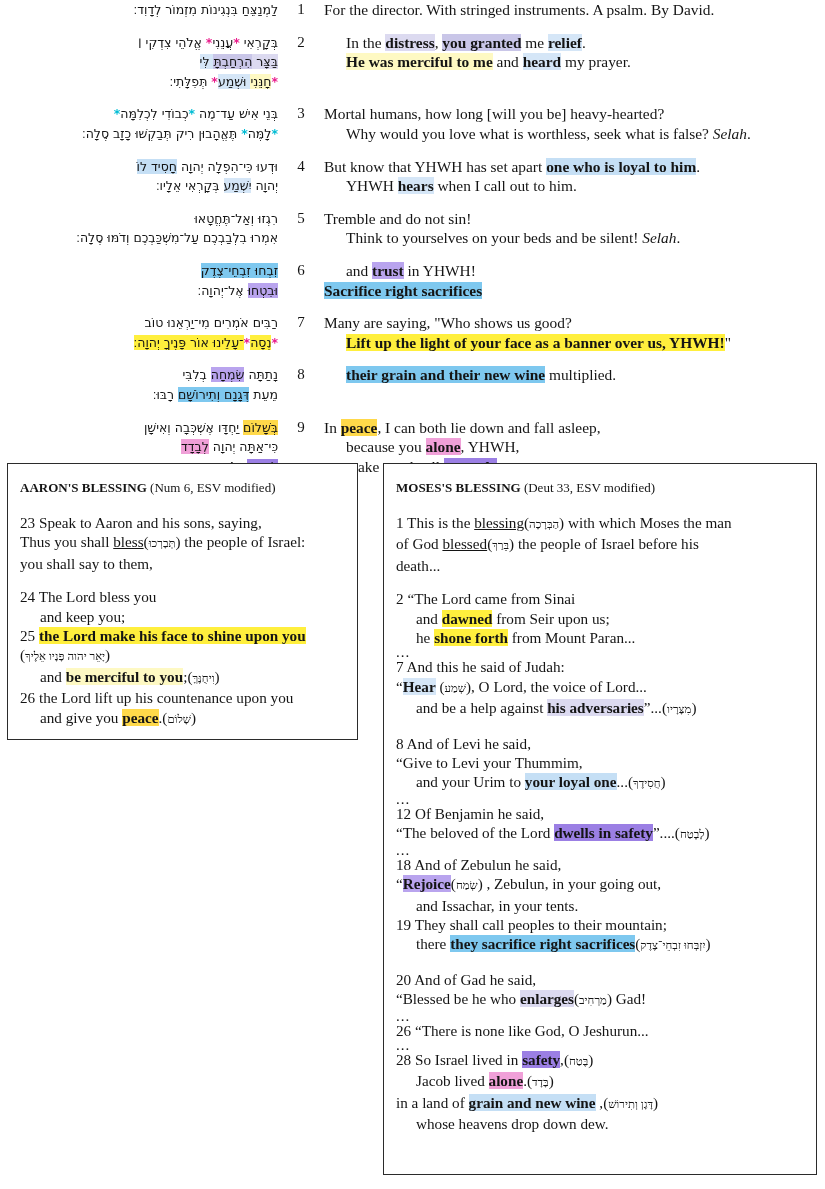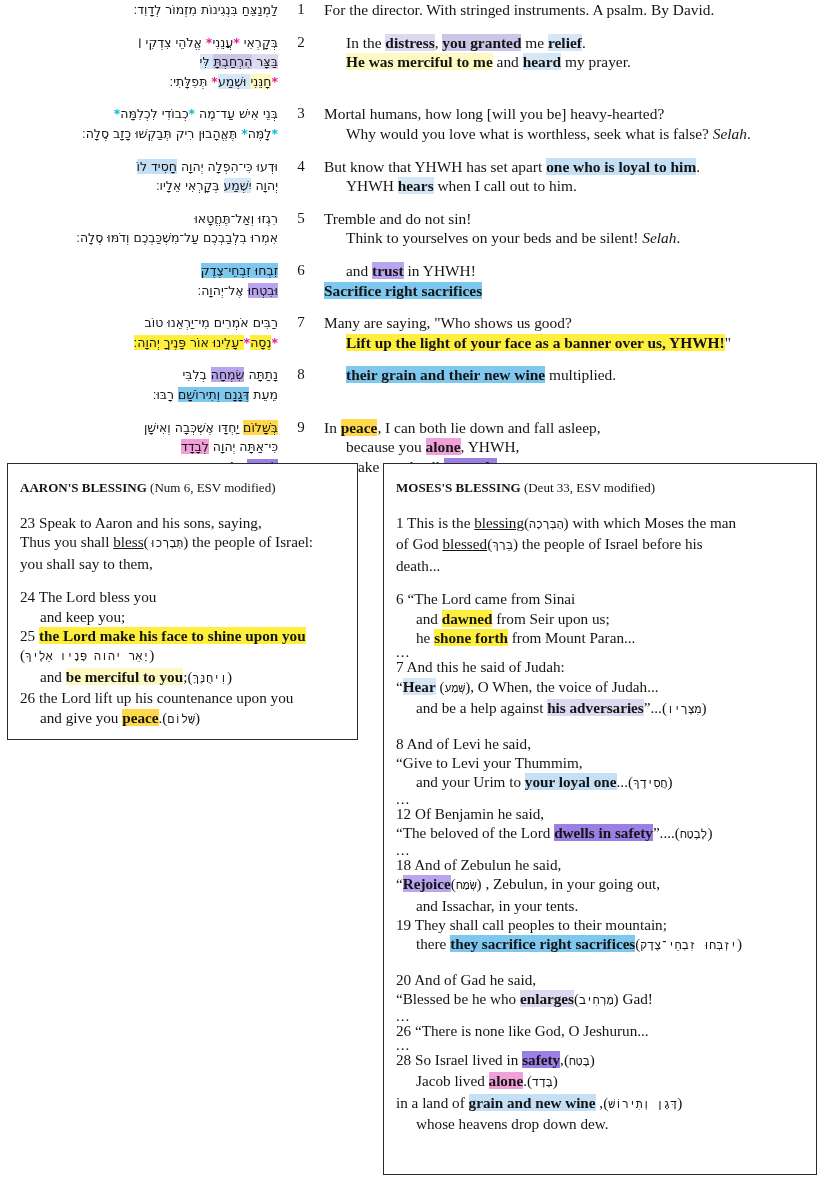--- a/index.html
+++ b/index.html
@@ -104,21 +104,21 @@
   }
   .box-title .t-main { font-weight: bold; }
   .box-body {
     font-size: 15.2px;
     line-height: 19.4px;
   }
   .box-body .bline { display: block; }
   .box-body .spacer { display: block; height: 14px; }
   .box-body .ell { display: block; line-height: 10px; font-size: 15px; letter-spacing: 1px; }
   .heb-inline {
-    font-family: Liberation Mono, monospace;
+    font-family: Liberation Serif, serif;
     font-size: 11.5px;
     direction: rtl;
     unicode-bidi: isolate;
   }
   .bi1 { padding-left: 20px; }
 </style>
 </head>
 <body>
 
 <div id="psalm">
@@ -252,26 +252,26 @@
 
 <div class="blessing-box" id="moses-box">
   <div class="box-title">
     <span class="t-main">MOSES'S BLESSING</span><span> (Deut 33, ESV modified)</span>
   </div>
   <div class="box-body" id="moses-body">
       <span class="bline"><span>1 This is the </span><span class="u">blessing</span><span>(</span><span class="heb-inline">הַבְּרָכָה</span><span>)  with which Moses the man</span></span>
       <span class="bline"><span>of God </span><span class="u">blessed</span><span>(</span><span class="heb-inline">בֵּרַךְ</span><span>)  the people of Israel before his</span></span>
       <span class="bline"><span>death...</span></span>
       <span class="spacer"></span>
-      <span class="bline"><span>6 “The Lord came from Sinai</span></span>
+      <span class="bline"><span>2 “The Lord came from Sinai</span></span>
       <span class="bline bi1"><span>and </span><span class="hl-yellow b">dawned</span><span> from Seir upon us;</span></span>
       <span class="bline bi1"><span>he </span><span class="hl-yellow b">shone forth</span><span> from Mount Paran...</span></span>
       <span class="ell">...</span>
       <span class="bline"><span>7 And this he said of Judah:</span></span>
-      <span class="bline"><span>“</span><span class="hl-blue-pale b">Hear</span><span> (</span><span class="heb-inline">שְׁמַע</span><span>), O When, the voice of Judah...</span></span>
+      <span class="bline"><span>“</span><span class="hl-blue-pale b">Hear</span><span> (</span><span class="heb-inline">שְׁמַע</span><span>), O Lord, the voice of Lord...</span></span>
       <span class="bline bi1"><span>and be a help against </span><span class="hl-lav-lt b">his adversaries</span><span>”...(</span><span class="heb-inline">מִצָּרָיו</span><span>)</span></span>
       <span class="spacer"></span>
       <span class="bline"><span>8 And of Levi he said,</span></span>
       <span class="bline"><span>“Give to Levi your Thummim,</span></span>
       <span class="bline bi1"><span>and your Urim to </span><span class="hl-blue-lt b">your loyal one</span><span>...(</span><span class="heb-inline">חֲסִידֶךָ</span><span>)</span></span>
       <span class="ell">...</span>
       <span class="bline"><span>12 Of Benjamin he said,</span></span>
       <span class="bline"><span>“The beloved of the Lord </span><span class="hl-purple b">dwells in safety</span><span>”....(</span><span class="heb-inline">לָבֶטַח</span><span>)</span></span>
       <span class="ell">...</span>
       <span class="bline"><span>18 And of Zebulun he said,</span></span>

